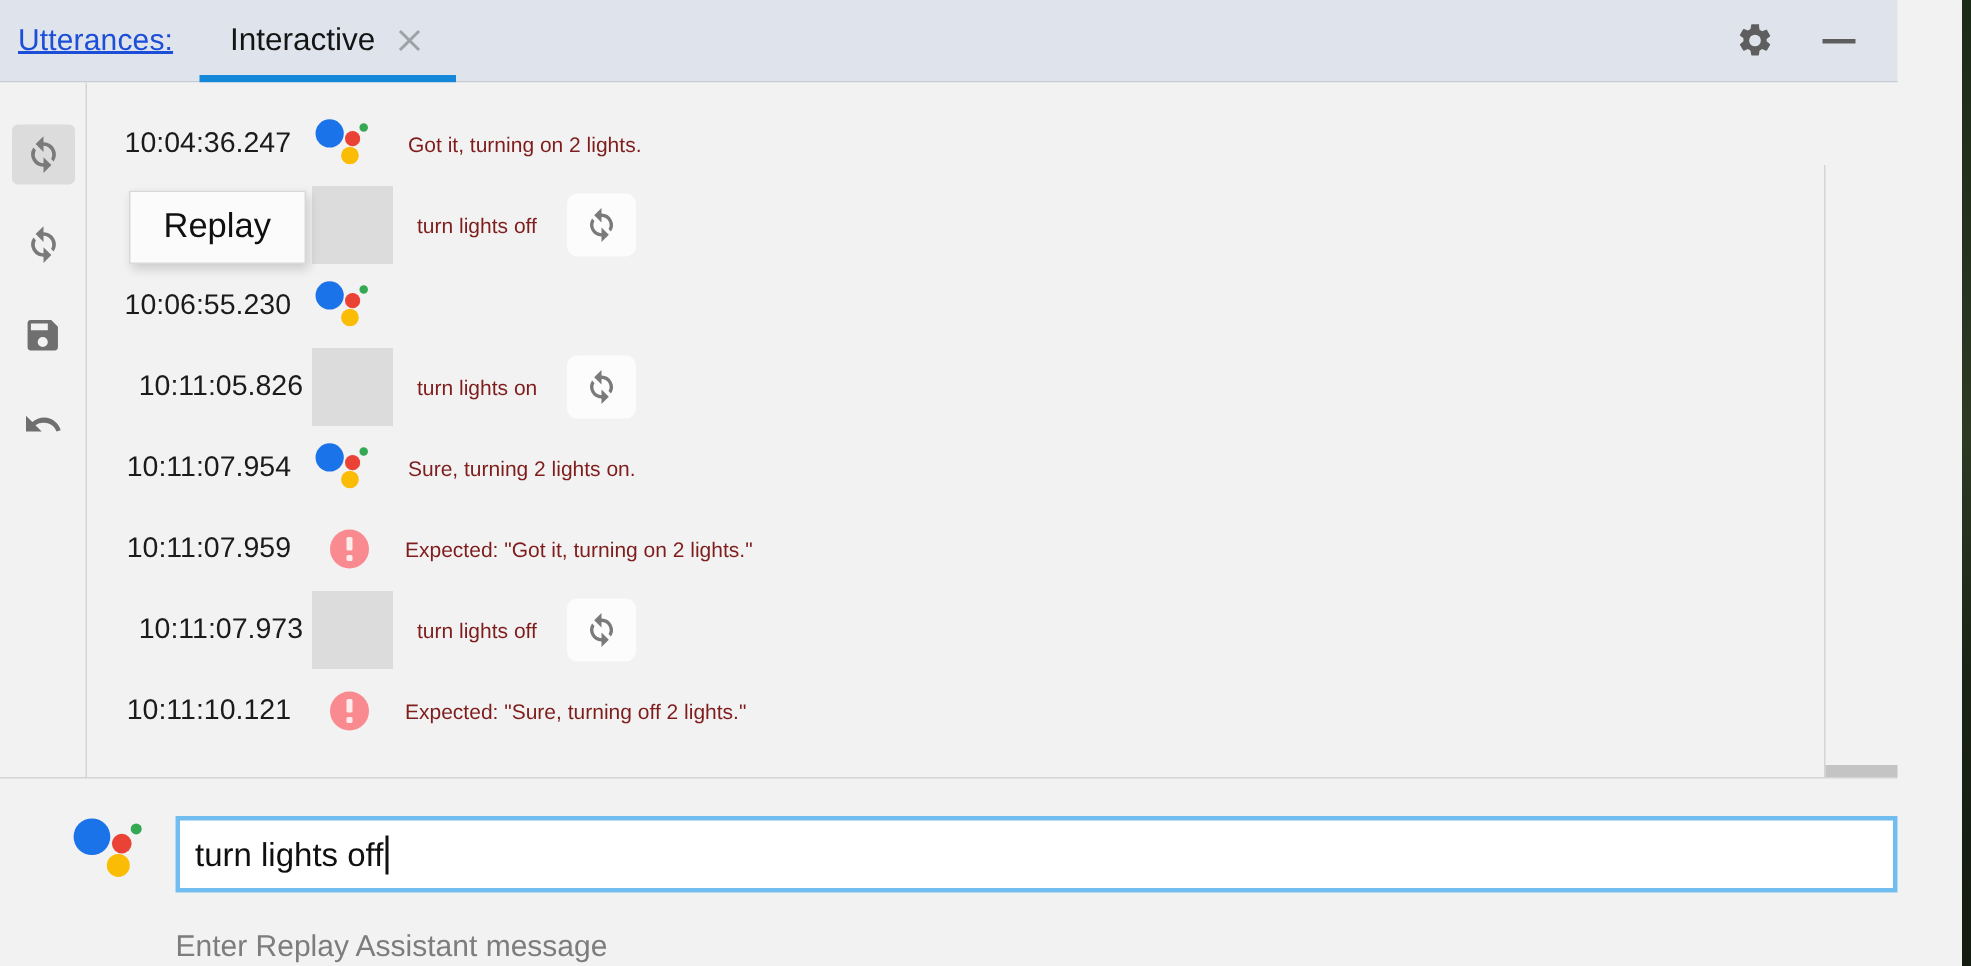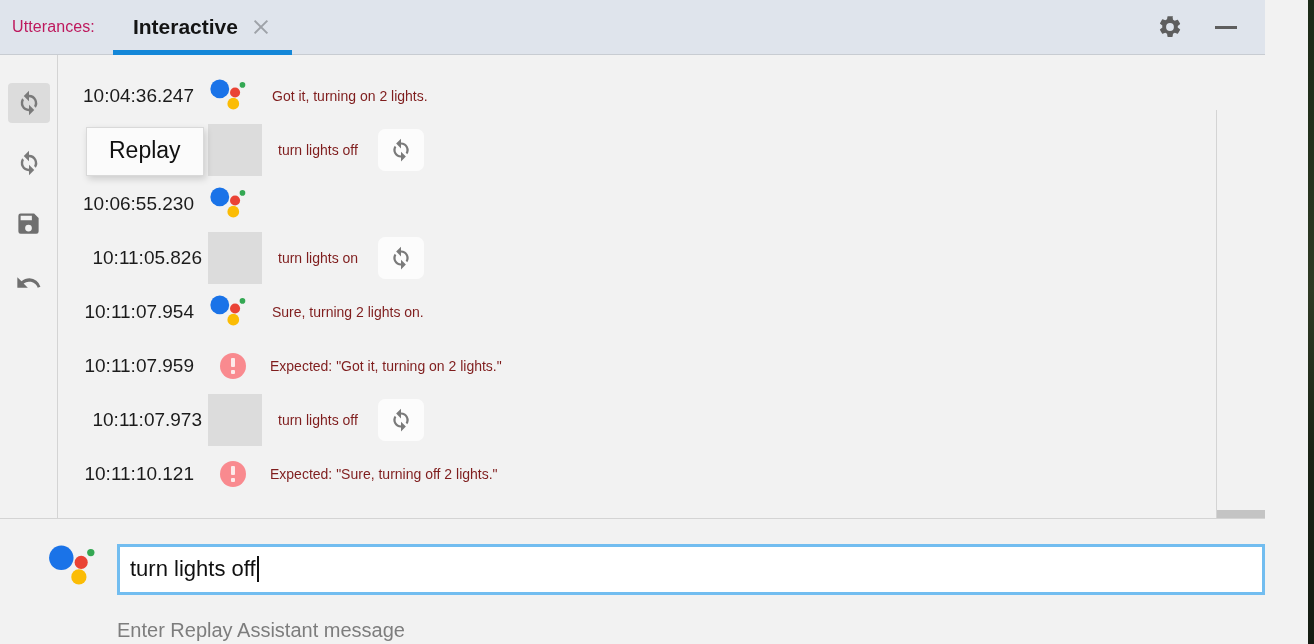--- a/index.html
+++ b/index.html
@@ -23,41 +23,41 @@
     position: relative;
     height: 55px;
     min-height: 55px;
     background: #dfe4ec;
     display: flex;
     align-items: center;
     border-bottom: 1px solid #c8ccd2;
     width: 1265px;
   }
   .titlebar-label {
-    font-size: 16px;
-    color: #be185d;
+    font-size: 20px;
+    color: #1d4ed8;
     padding-left: 12px;
     padding-right: 18px;
     letter-spacing: 0.1px;
     white-space: nowrap;
+    text-decoration: underline;
   }
   .tab {
     position: relative;
     height: 55px;
     display: flex;
     align-items: center;
     gap: 14px;
     padding: 0 22px 0 20px;
     cursor: default;
   }
   .tab-label {
     font-size: 21px;
     color: #141414;
     white-space: nowrap;
-    font-weight: bold;
   }
   .tab-underline {
     position: absolute;
     left: 0; right: 0; bottom: 0;
     height: 5px;
     background: #1487d8;
   }
   .tab-close {
     width: 18px; height: 18px;
     position: relative;

